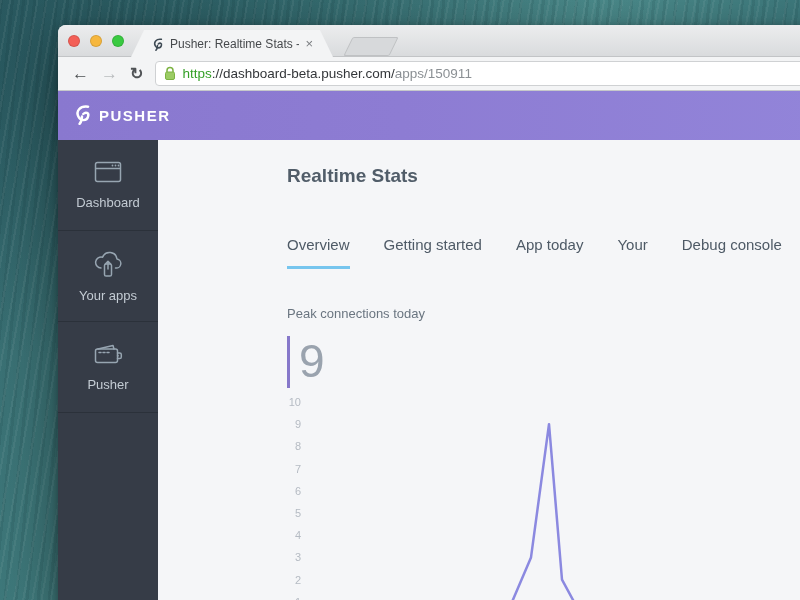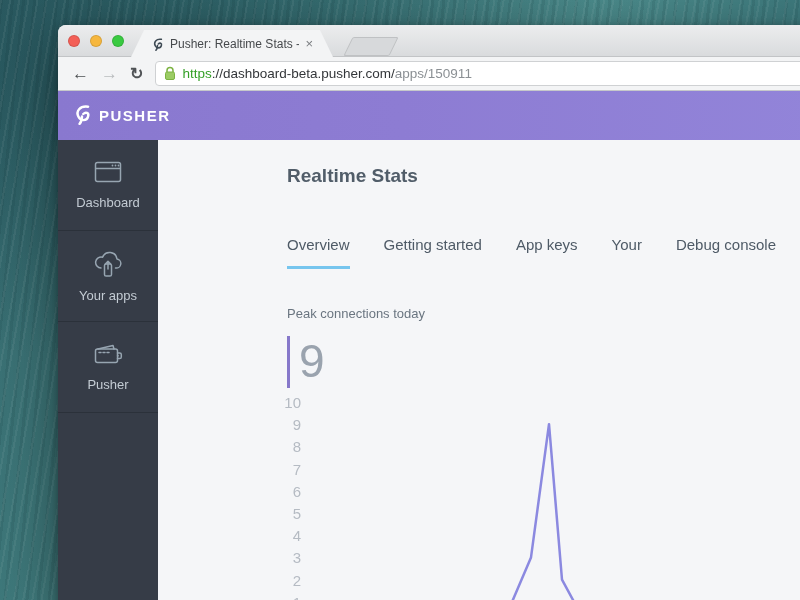--- a/index.html
+++ b/index.html
@@ -98,21 +98,21 @@
 
   .peak-label { font-size:13px; color:#6a7580; margin-bottom:15px; }
   .peak-row { display:flex; align-items:stretch; height:52px; }
   .accent-bar { width:3px; background:#8678ca; }
   .peak-value { font-size:46px; line-height:50px; font-weight:300; color:#9aa3ae; margin-left:9px; }
 
   .chart { position:relative; height:220px; margin-top:3px; }
   .yaxis { position:absolute; left:0; top:0; width:14px; height:100%; }
   .ytick {
     position:absolute; right:0; transform:translateY(-50%);
-    font-size:15px; color:#b5bbc3;
+    font-size:11px; color:#b5bbc3;
   }
   .plot { position:absolute; left:23px; top:0; }
 </style>
 </head>
 <body>
 
 <div class="desktop">
   <div class="window">
 
     <div class="titlebar">
@@ -199,21 +199,21 @@
           <span class="label">Pusher</span>
         </div>
       </nav>
 
       <main class="content">
         <h1 class="page-title">Realtime Stats</h1>
 
         <div class="tabs">
           <span class="ptab active">Overview</span>
           <span class="ptab">Getting started</span>
-          <span class="ptab">App keys</span>
+          <span class="ptab">App today</span>
           <span class="ptab">Your</span>
           <span class="ptab">Debug console</span>
           <span class="ptab">We</span>
         </div>
 
         <div class="peak-label">Peak connections today</div>
         <div class="peak-row">
           <span class="accent-bar"></span>
           <span class="peak-value">9</span>
         </div>

